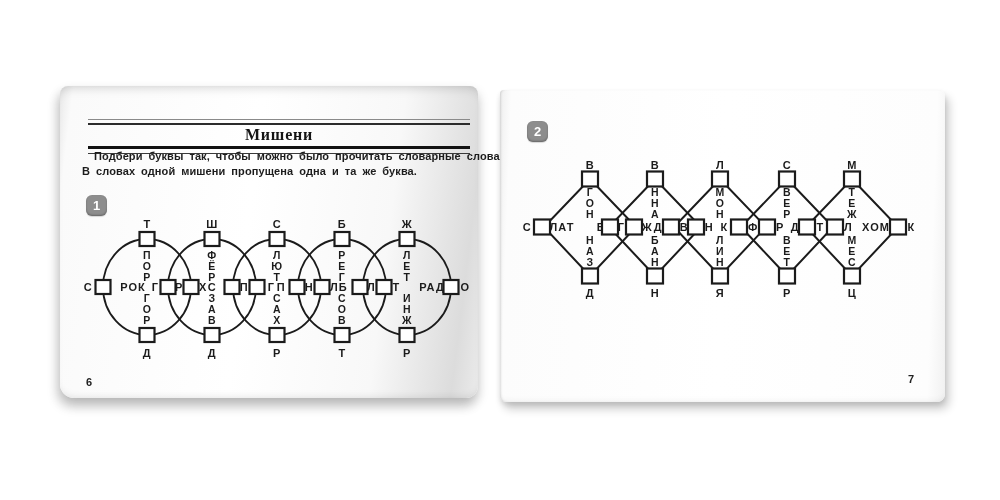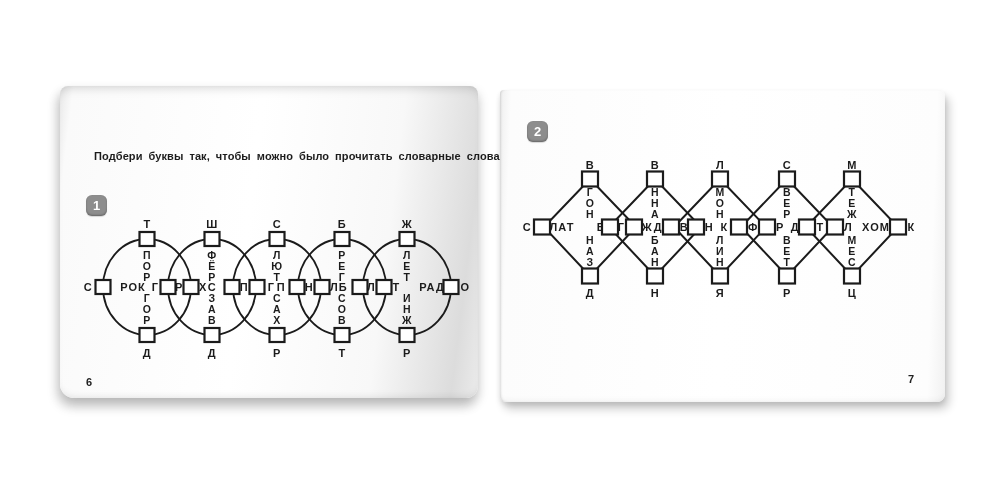--- a/index.html
+++ b/index.html
@@ -42,22 +42,28 @@
   .pagenum{position:absolute;font-size:11px;font-weight:bold;color:#222;}
   .pn-left{left:26px;top:290px;}
   .pn-right{left:408px;top:283px;}
 </style>
 </head>
 <body>
 
 <div class="scene">
 
   <div class="page page-left">
+    <div class="lp-header">
+      <div class="rule-top"></div>
+      <div class="title">Мишени</div>
+      <div class="rule-bottom"></div>
+    </div>
     <div class="instructions">
       <div class="line indent">Подбери буквы так, чтобы можно было прочитать словарные слова.</div>
+      <div class="line">В словах одной мишени пропущена одна и та же буква.</div>
     </div>
     <div class="badge badge-1">1</div>
     <svg id="puzzle1" class="puzzle" width="418" height="312" viewBox="0 0 418 312">
         <ellipse cx="87" cy="201" rx="44" ry="48" fill="none" stroke="#1b1b1b" stroke-width="1.8"></ellipse>
         <ellipse cx="152" cy="201" rx="44" ry="48" fill="none" stroke="#1b1b1b" stroke-width="1.8"></ellipse>
         <ellipse cx="217" cy="201" rx="44" ry="48" fill="none" stroke="#1b1b1b" stroke-width="1.8"></ellipse>
         <ellipse cx="282" cy="201" rx="44" ry="48" fill="none" stroke="#1b1b1b" stroke-width="1.8"></ellipse>
         <ellipse cx="347" cy="201" rx="44" ry="48" fill="none" stroke="#1b1b1b" stroke-width="1.8"></ellipse>
         <rect x="79.5" y="146" width="15" height="14" fill="#fff" stroke="#1b1b1b" stroke-width="2.2"></rect>
         <rect x="79.5" y="242" width="15" height="14" fill="#fff" stroke="#1b1b1b" stroke-width="2.2"></rect>

